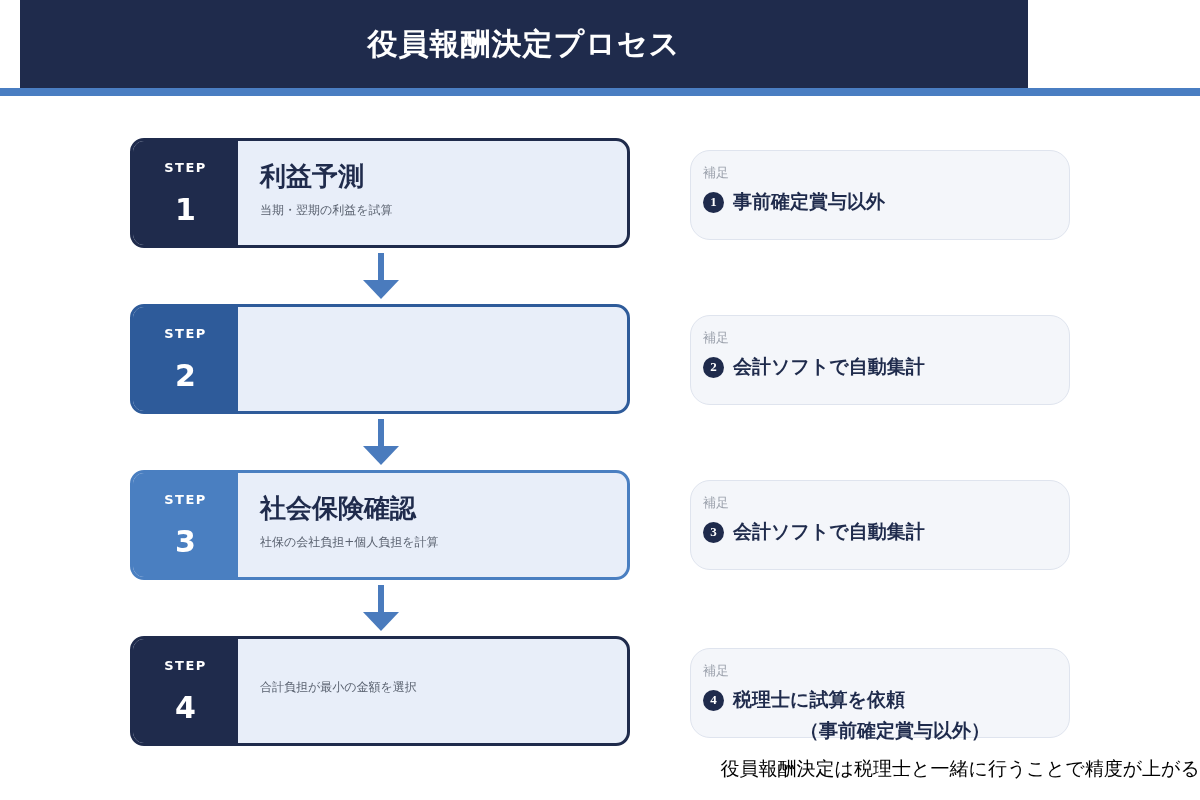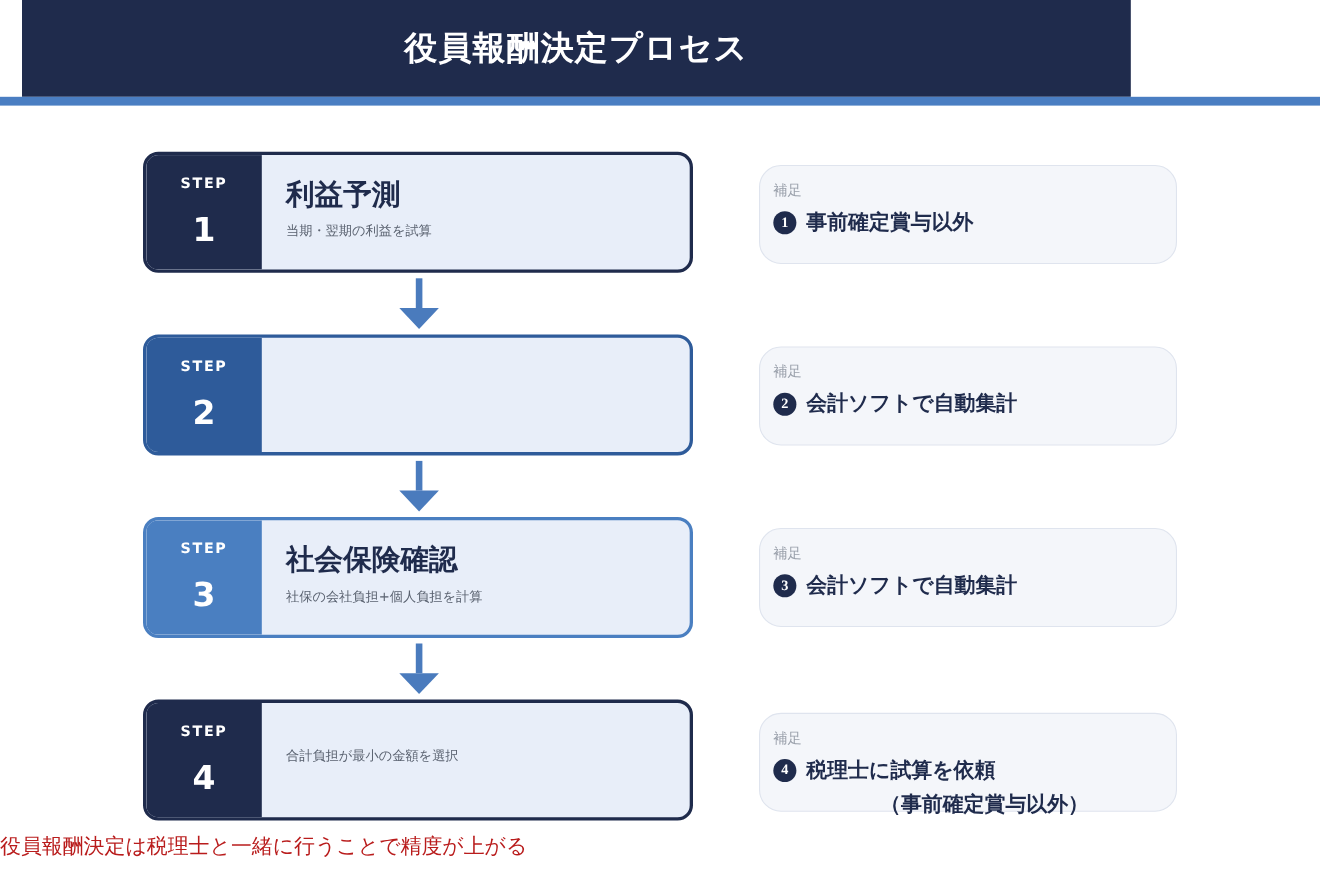--- a/index.html
+++ b/index.html
@@ -155,23 +155,23 @@
     padding-left: 30px;
     margin-top: 5px;
     text-align: center;
   }
 
   
   .footer-note {
     position: absolute;
     top: 756px; left: 0;
     width: 1200px;
-    text-align: left;
+    text-align: right;
     font-size: 19px;
-    color: #b91c1c;
+    color: #000000;
   }
 </style>
 </head>
 <body>
 
 <div class="page">
 
   <div class="header">
     <div class="header-title">役員報酬決定プロセス</div>
   </div>

